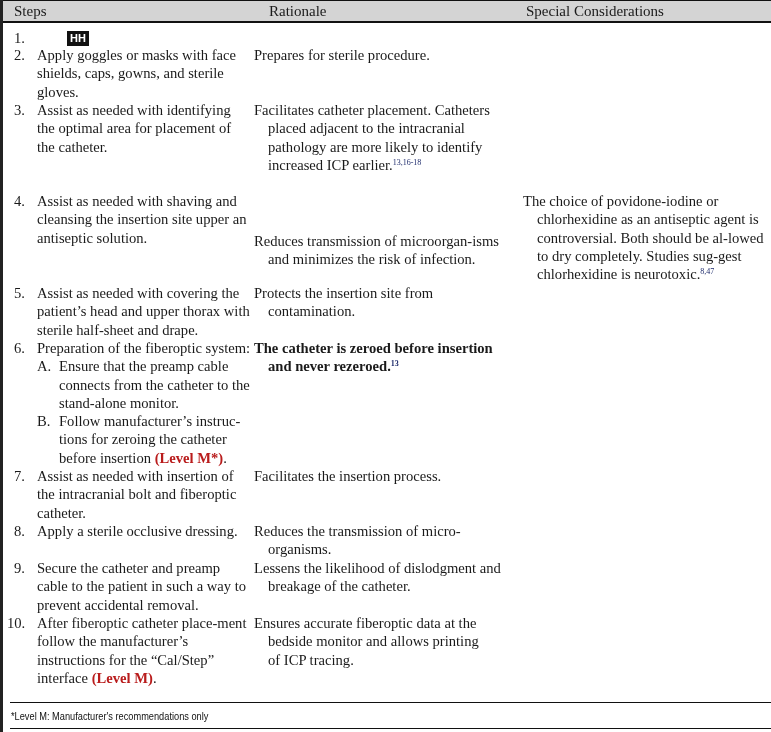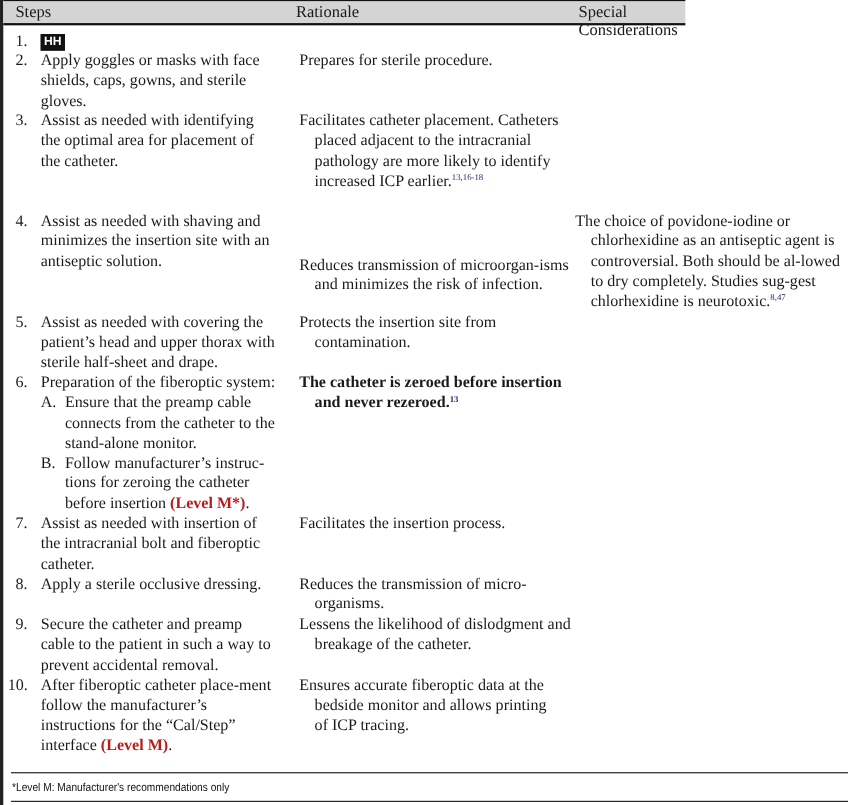--- a/index.html
+++ b/index.html
@@ -3,44 +3,45 @@
 <meta charset="utf-8">
 <style>
   html, body { margin: 0; padding: 0; background: #ffffff; }
   body {
     width: 771px; height: 732px; position: relative; overflow: hidden;
     font-family: "Liberation Serif", "DejaVu Serif", serif;
     color: #1a1a1a;
   }
   .left-bar { position: absolute; left: 0; top: 0; width: 3px; height: 732px; background: #222; }
   .header {
-    position: absolute; left: 3px; top: 0; width: 620px; height: 23px;
+    position: absolute; left: 3px; top: 0; width: 768px; height: 23px;
     background: #d4d4d4; border-bottom: 2px solid #111; box-sizing: border-box;
     border-top: 1px solid #111;
   }
   .hcell { position: absolute; top: 2px; font-size: 15px; }
   .col1 { left: 11px; }
   .col2 { left: 266px; }
   .col3 { left: 523px; }
   .body-text { position: absolute; font-size: 14.6px; line-height: 18.3px; }
   .step { position: absolute; left: 0; width: 260px; }
   .step .num { position: absolute; left: 14px; }
   .step .txt { position: absolute; left: 37px; width: 215px; }
   .step.two .num { left: 7px; }
   .sub { position: relative; padding-left: 22px; }
   .sub .letter { position: absolute; left: 0; }
-  .rat { position: absolute; left: 272px; width: 245px; padding-left: 14px; text-indent: -14px; }
+  .rat { position: absolute; left: 254px; width: 245px; padding-left: 14px; text-indent: -14px; }
   .cons { position: absolute; left: 523px; width: 245px; padding-left: 14px; text-indent: -14px; }
   sup { font-size: 8px; color: #1d2a6b; vertical-align: 5px; line-height: 0; }
   .level { color: #b91c1c; font-weight: bold; }
   .hh-icon {
     display: inline-block; background: #111; color: #fff;
     font-family: "Liberation Sans", sans-serif; font-weight: bold; font-size: 11px;
     line-height: 13px; padding: 0 2px; letter-spacing: 0px; vertical-align: 1px;
     border: 1px solid #111;
+    margin-left: 30px;
   }
   .rule { position: absolute; left: 10px; width: 761px; height: 1px; background: #111; }
   .footnote {
     position: absolute; left: 11px; top: 710px;
     font-family: "Liberation Sans", sans-serif; font-size: 10.5px; color: #111;
     transform: scaleX(0.88); transform-origin: left;
   }
 </style>
 </head>
 <body>
@@ -65,21 +66,21 @@
 <div class="body-text rat" style="top:46px;">Prepares for sterile procedure.</div>
 
 <div class="body-text step" style="top:101px;">
   <span class="num">3.</span>
   <span class="txt">Assist as needed with identifying the optimal area for placement of the catheter.</span>
 </div>
 <div class="body-text rat" style="top:101px;"><span>Facilitates catheter placement. Catheters placed adjacent to the intracranial pathology are more likely to identify increased ICP earlier.</span><sup>13,16-18</sup></div>
 
 <div class="body-text step" style="top:192px;">
   <span class="num">4.</span>
-  <span class="txt">Assist as needed with shaving and minimizes the insertion site with an antiseptic solution.</span>
+  <span class="txt">Assist as needed with shaving and cleansing the insertion site upper an antiseptic solution.</span>
 </div>
 <div class="body-text rat" style="top:192px;width:240px;margin-top:40px;">Reduces transmission of microorgan-isms and minimizes the risk of infection.</div>
 <div class="body-text cons" style="top:192px;width:235px;"><span>The choice of povidone-iodine or chlorhexidine as an antiseptic agent is controversial. Both should be al-lowed to dry completely. Studies sug-gest chlorhexidine is neurotoxic.</span><sup>8,47</sup></div>
 
 <div class="body-text step" style="top:284px;">
   <span class="num">5.</span>
   <span class="txt">Assist as needed with covering the patient’s head and upper thorax with sterile half-sheet and drape.</span>
 </div>
 <div class="body-text rat" style="top:284px;width:210px;">Protects the insertion site from contamination.</div>
 

